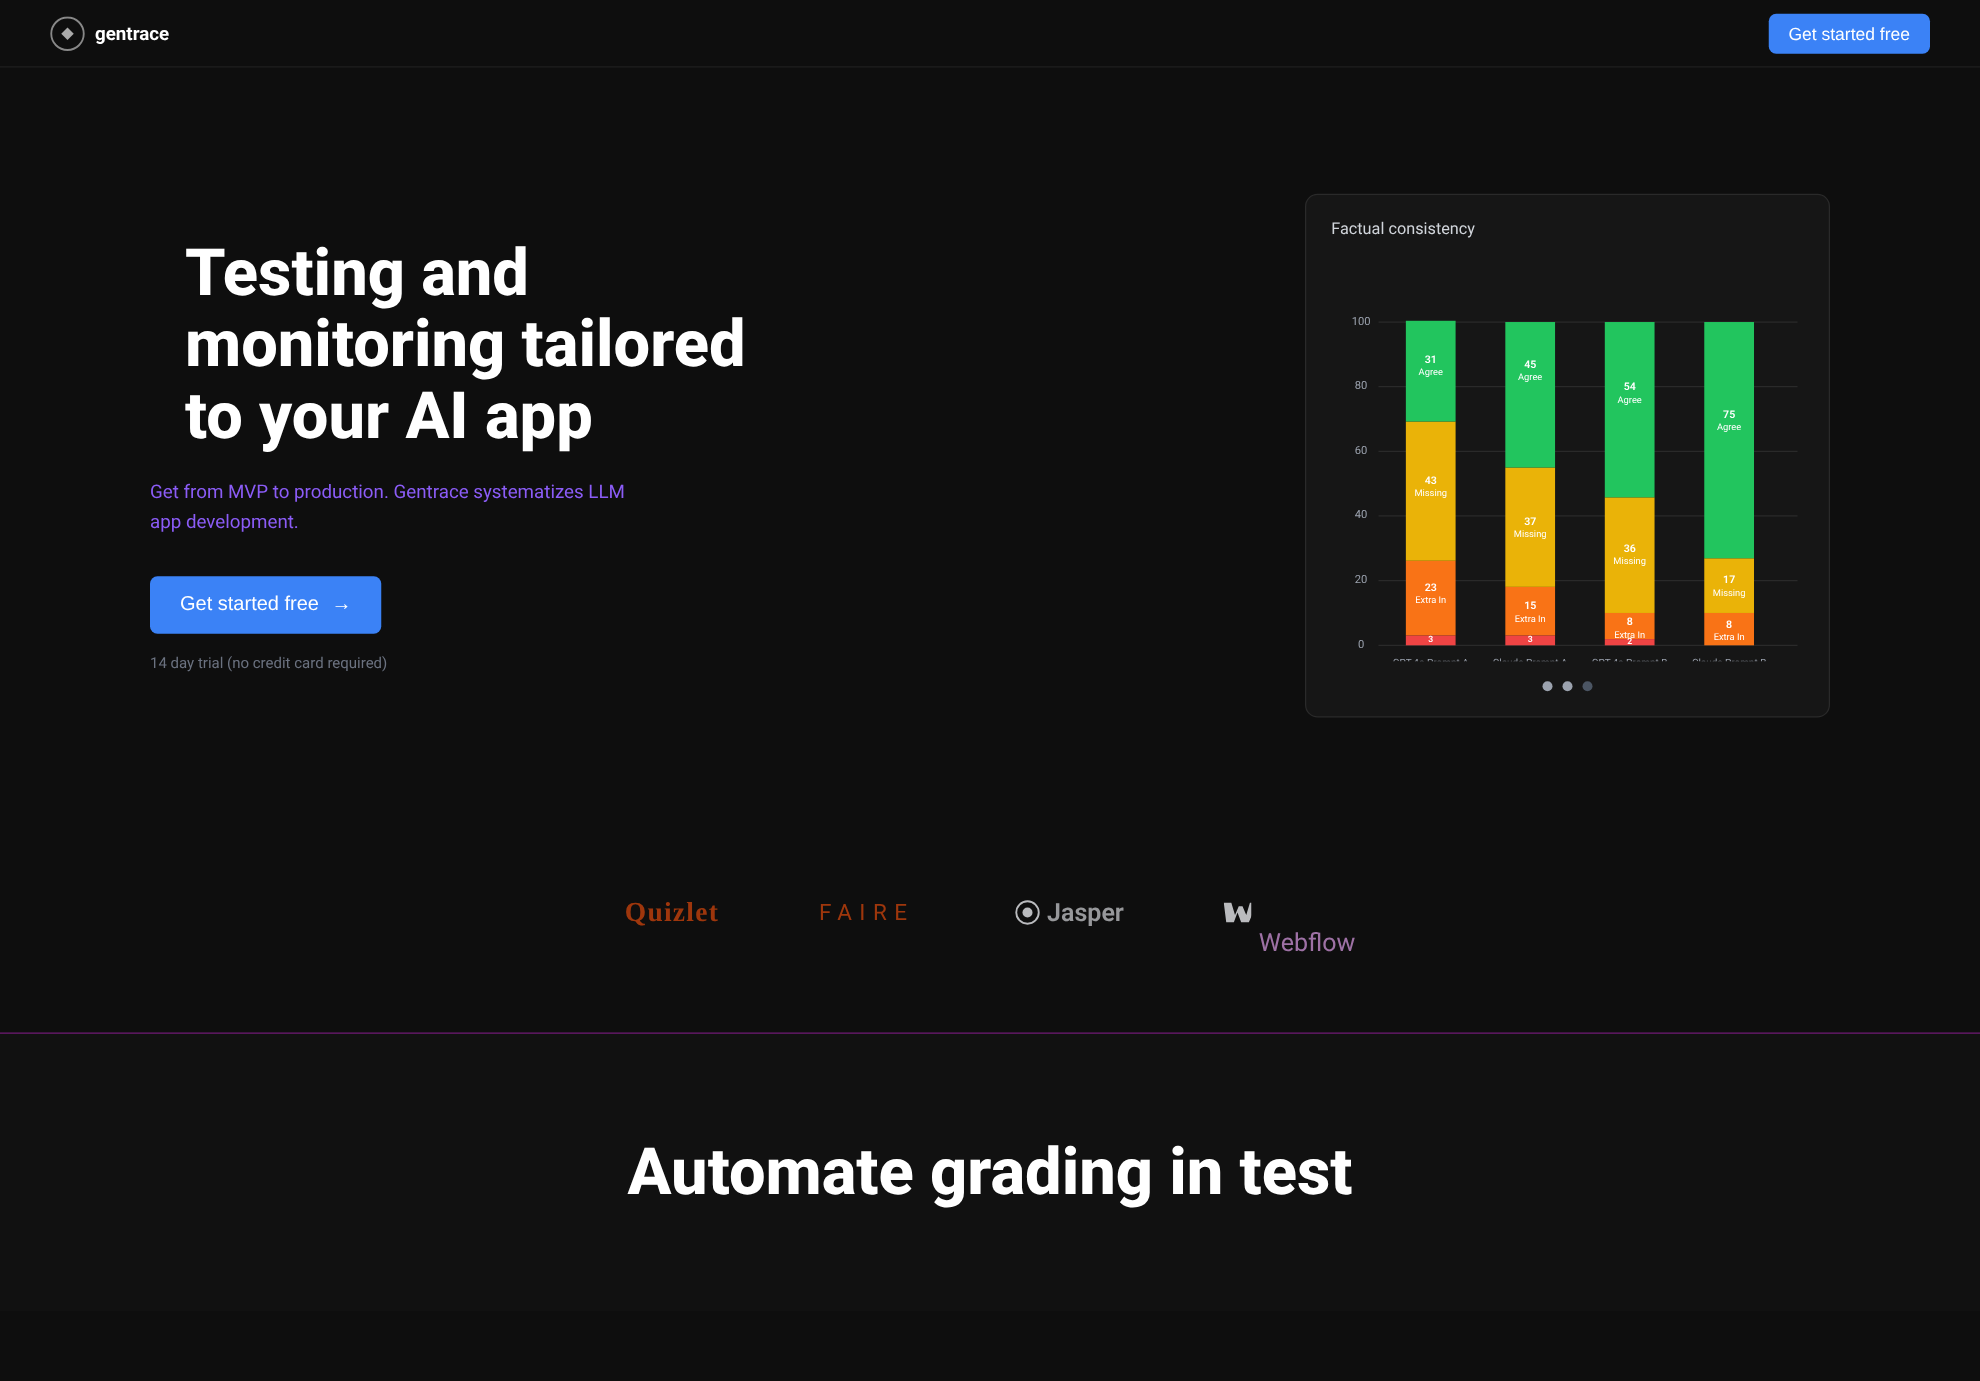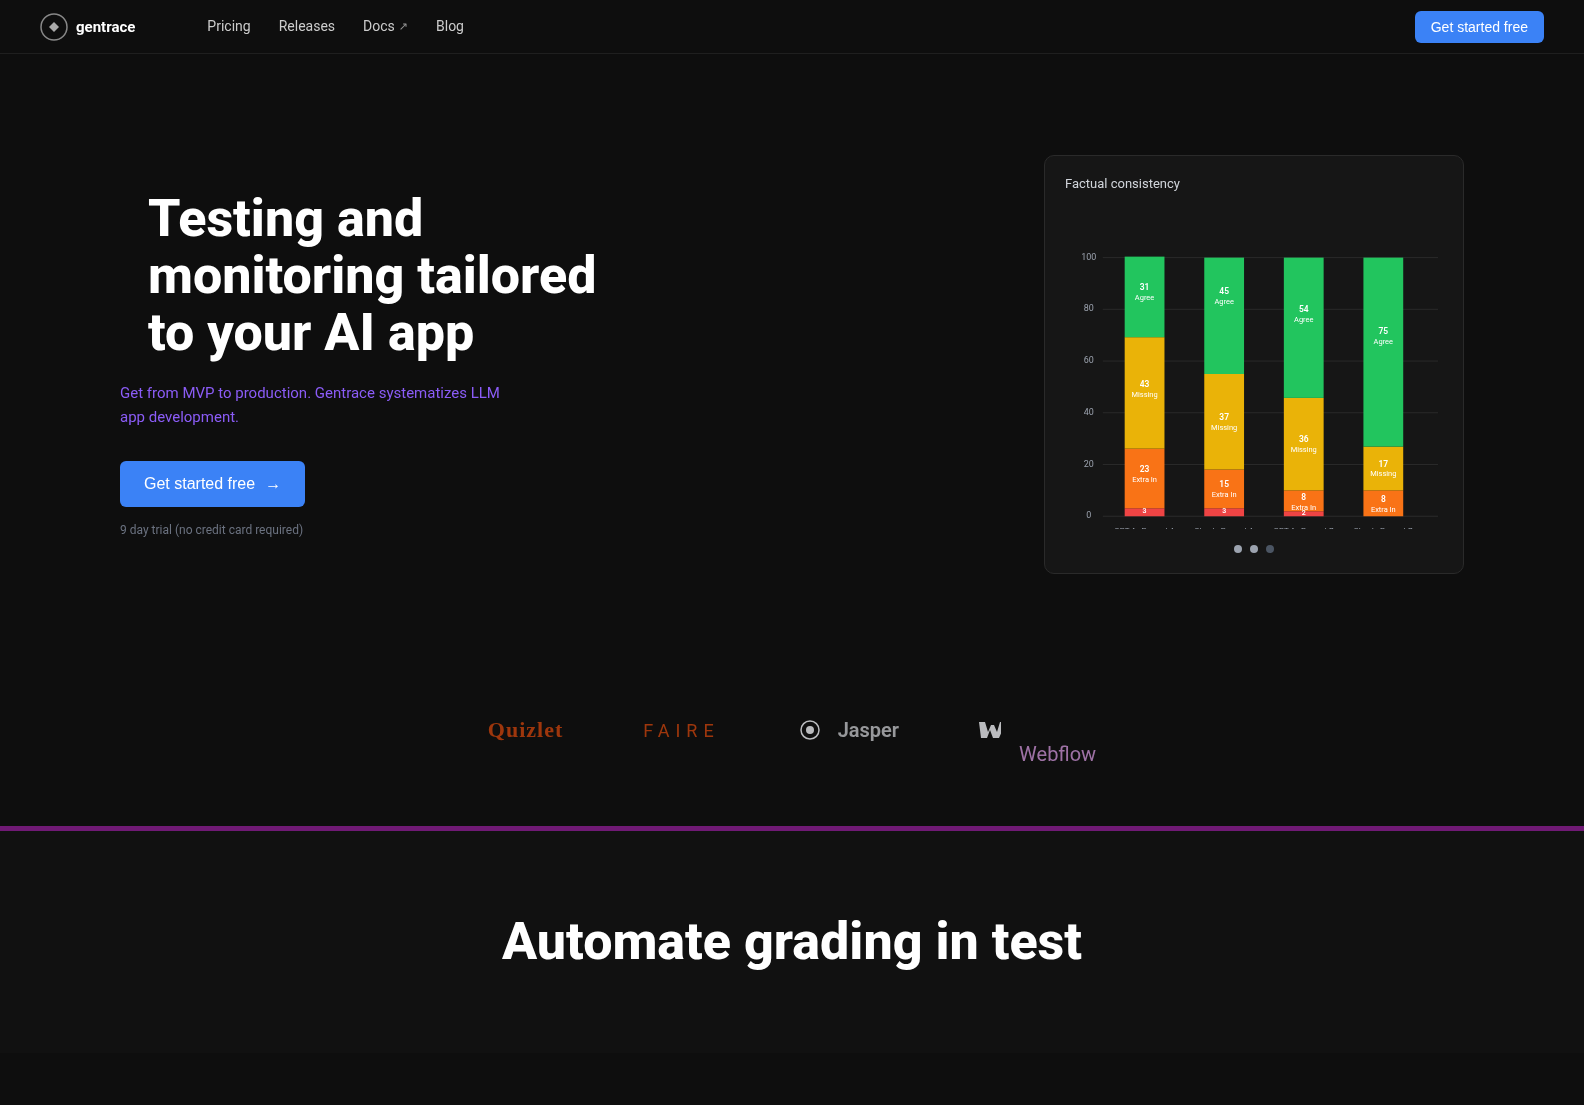--- a/index.html
+++ b/index.html
@@ -195,30 +195,30 @@
       letter-spacing: 1px;
       opacity: 0.8;
     }
 
     .logo-brand.quizlet { font-family: 'Georgia', serif; font-weight: 800; }
     .logo-brand.faire { letter-spacing: 6px; font-weight: 400; font-size: 18px; }
 
     .logo-brand-wrap {
       display: flex;
       align-items: center;
-      gap: 18px;
+      gap: 6px;
       color: #e5e7eb;
       opacity: 0.8;
     }
 
     
     .bottom-section {
       background: #111111;
       padding: 80px 120px;
-      border-top: 5px solid #701a75;
+      border-top: 1px solid #701a75;
       text-align: center;
     }
 
     .bottom-title {
       font-size: 52px;
       font-weight: 800;
       color: #ffffff;
       line-height: 1.2;
     }
   </style>
@@ -227,49 +227,34 @@
 
 <nav>
   <div class="nav-left">
     <a class="logo-wrap" href="#">
       <svg class="logo-icon" viewBox="0 0 28 28" fill="none">
         <circle cx="14" cy="14" r="13" stroke="#888" stroke-width="1.5"></circle>
         <path d="M9 14 L14 9 L19 14 L14 19 Z" fill="#aaa"></path>
       </svg>
       <span class="logo-text">gentrace</span>
     </a>
-    <nav class="nav-links">
-      <a class="nav-link" href="#">
-        <span>Pricing</span>
-      </a>
-      <a class="nav-link" href="#">
-        <span>Releases</span>
-      </a>
-      <a class="nav-link" href="#">
-        <span>Docs</span>
-        <span class="ext-icon">↗</span>
-      </a>
-      <a class="nav-link" href="#">
-        <span>Blog</span>
-      </a>
-    </nav>
   </div>
   <button class="cta-btn">Get started free</button>
 </nav>
 
 <section class="hero">
   <div class="hero-left">
     <h1 class="hero-title">Testing and monitoring tailored to your AI app</h1>
     <p class="hero-sub">Get from MVP to production. Gentrace systematizes LLM app development.</p>
     <button class="hero-cta">
       <span>Get started free</span>
       <span>→</span>
     </button>
     <br>
-    <span class="hero-trial">9 day trial (no credit card required)</span>
+    <span class="hero-trial">14 day trial (no credit card required)</span>
   </div>
 
   <div>
     <div class="chart-panel">
       <div class="chart-title">Factual consistency</div>
       <div class="chart-area">
         <svg class="chart-svg" viewBox="0 0 380 300" xmlns="http://www.w3.org/2000/svg">
 
           <text x="24" y="295" fill="#9ca3af" font-size="9" text-anchor="middle">0</text>
           <text x="24" y="243" fill="#9ca3af" font-size="9" text-anchor="middle">20</text>

